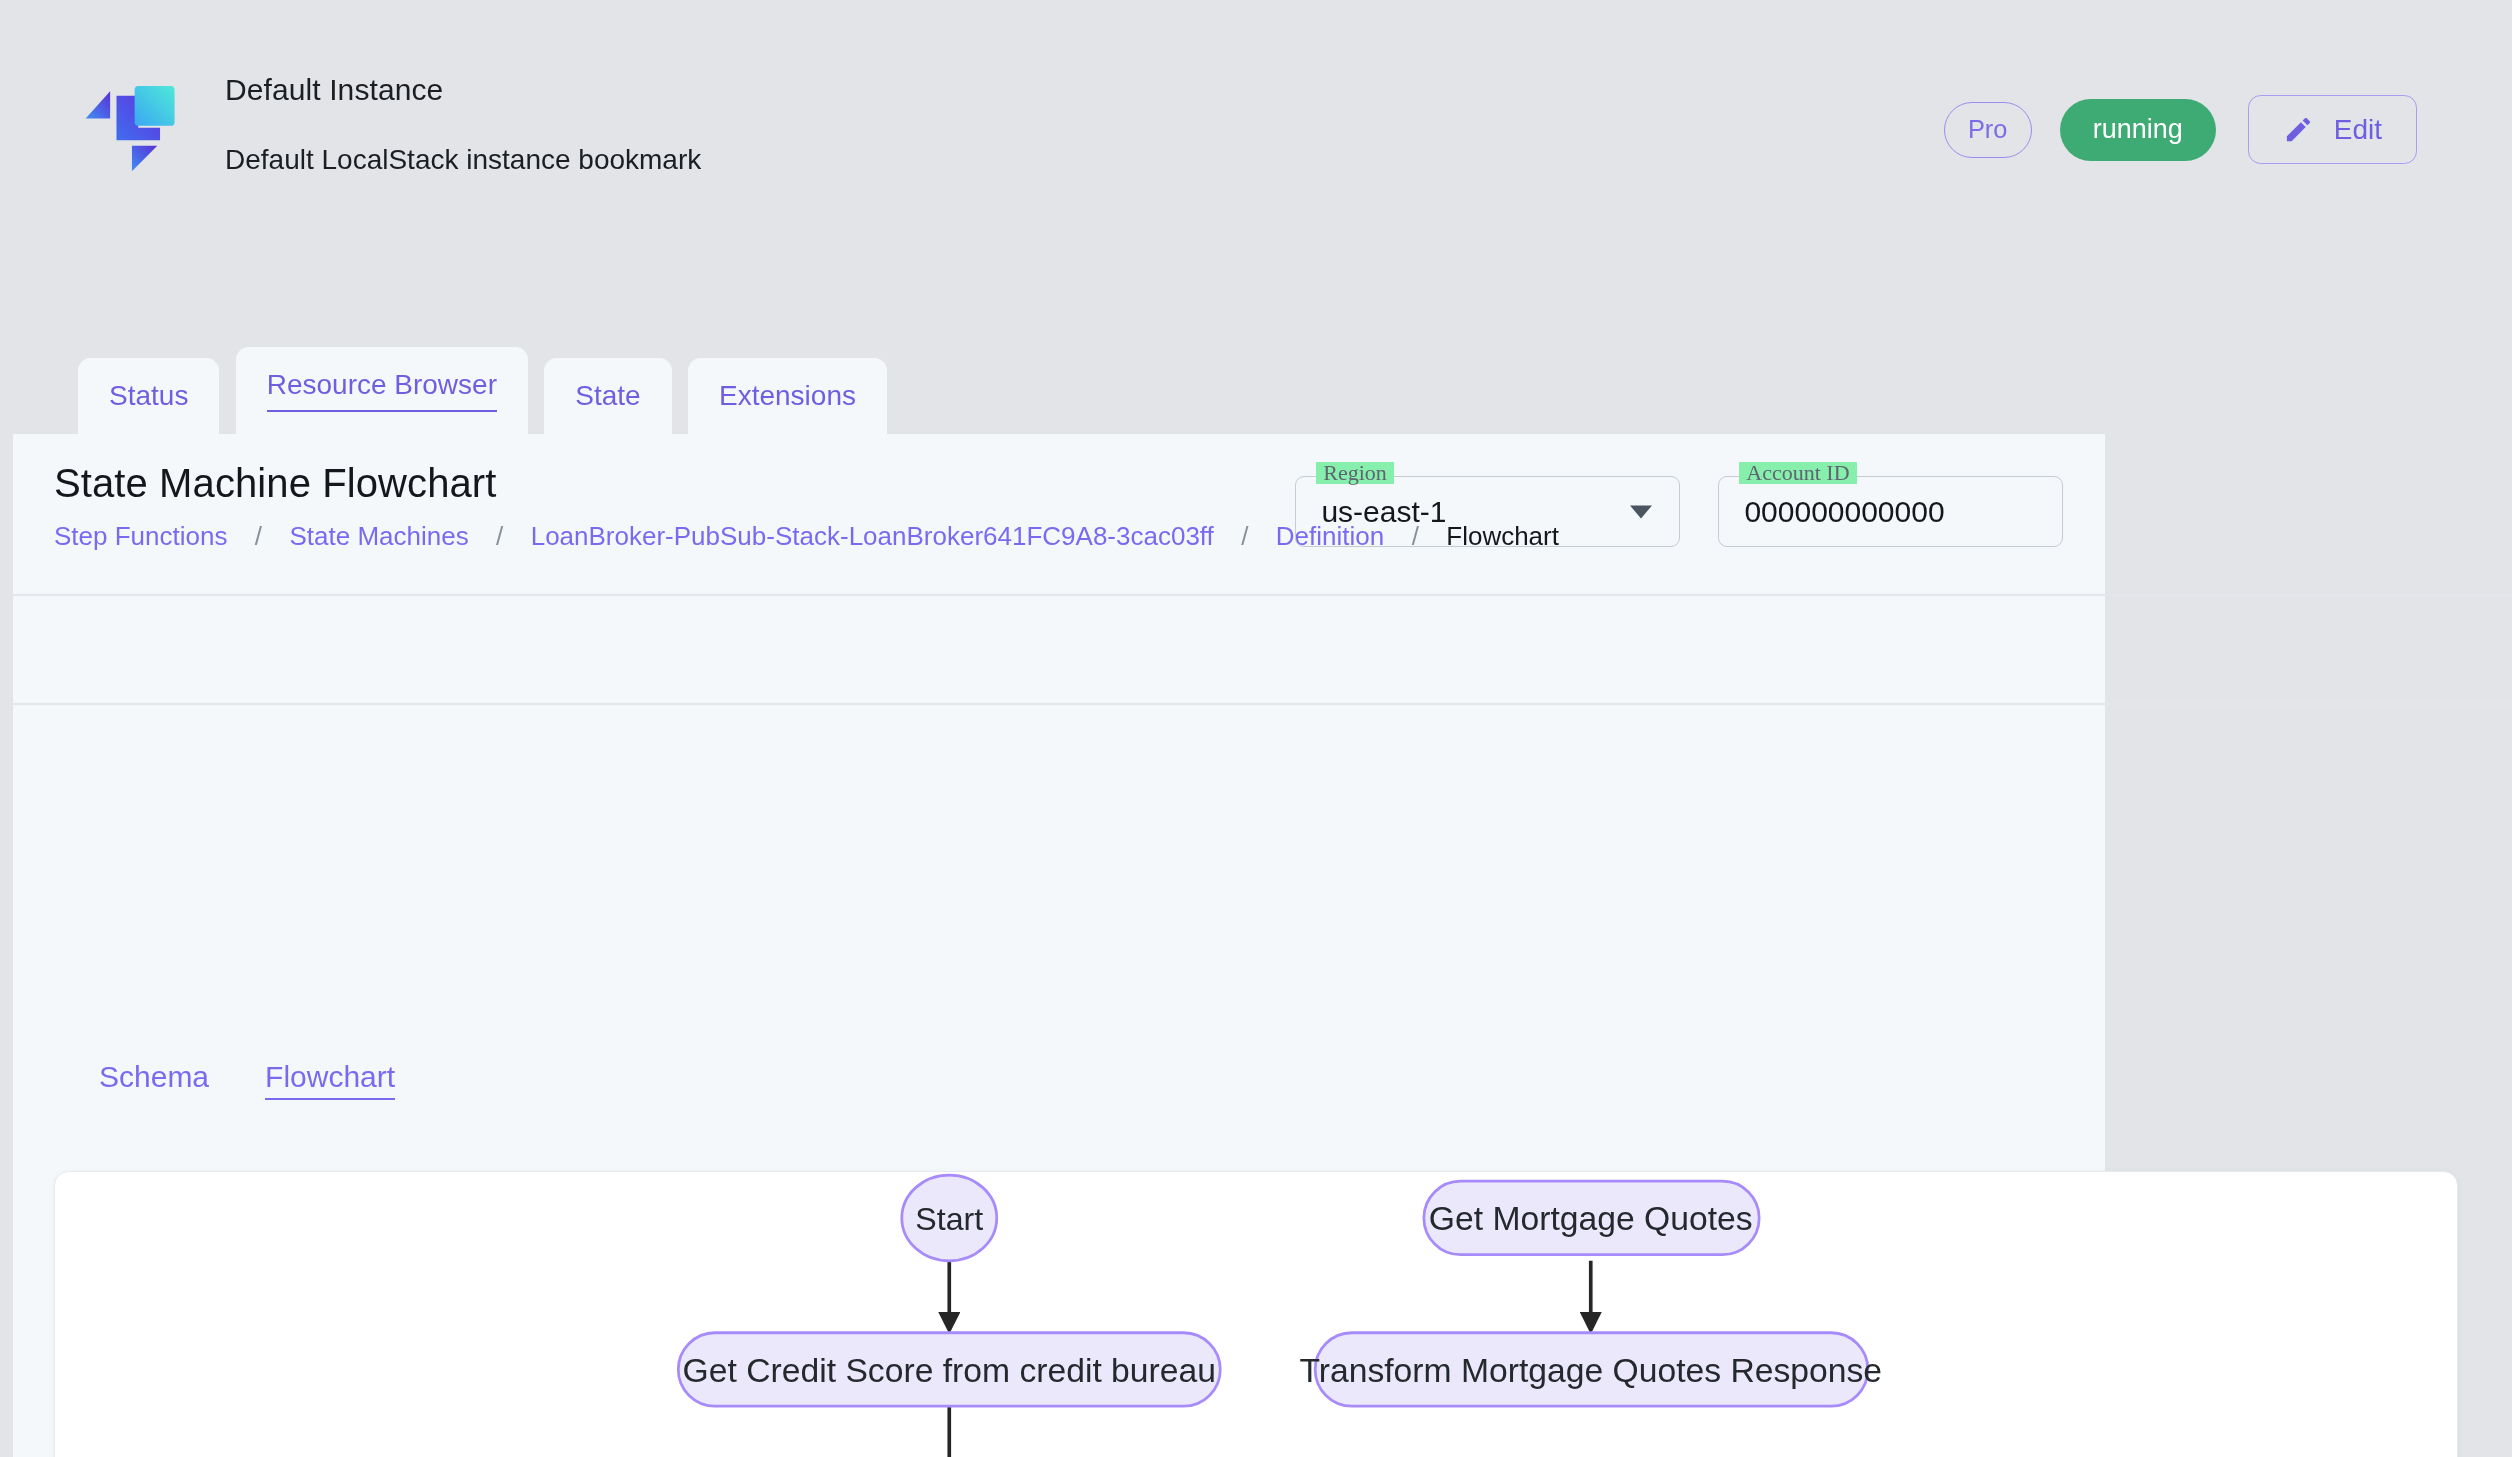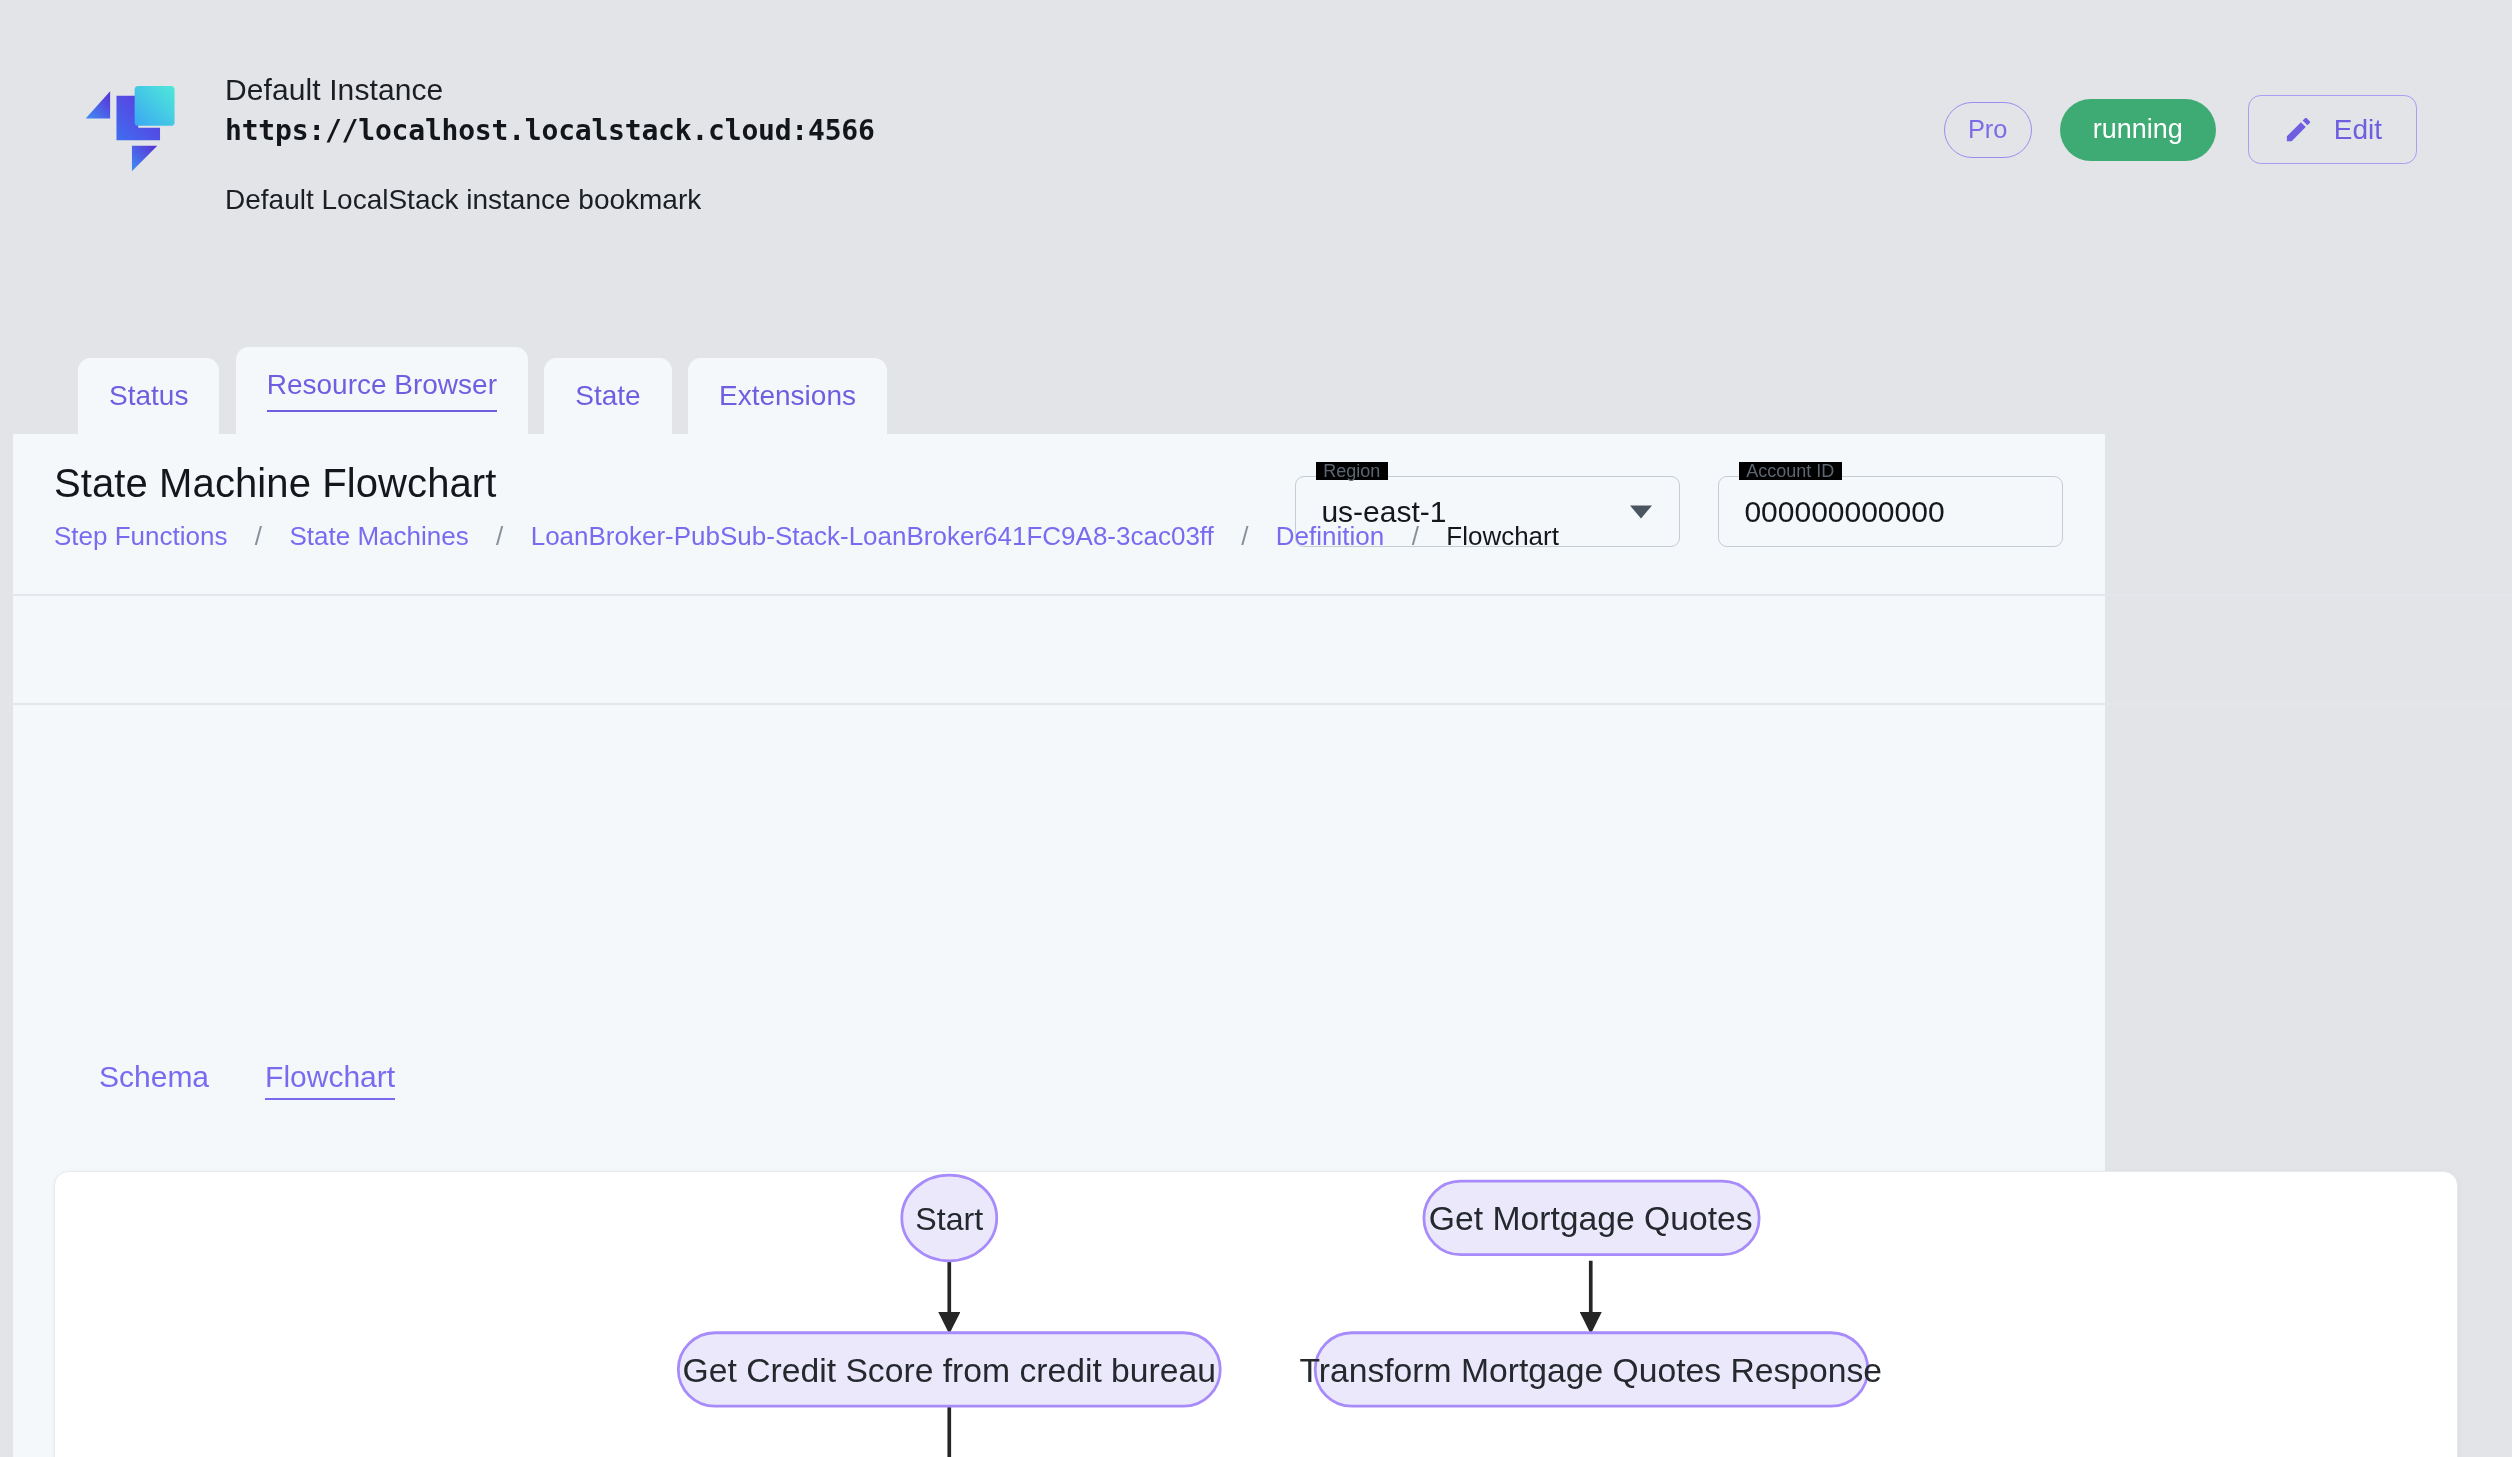--- a/index.html
+++ b/index.html
@@ -60,22 +60,22 @@
   .page-title{font-size:40px;color:#14181c;letter-spacing:0.1px;}
   .crumbs{margin-top:15.4px;display:flex;align-items:center;font-size:26px;gap:12px;}
   .crumbs a{color:#7a6af0;text-decoration:none;}
   .crumbs .sep{color:#8a9099;margin:0 15.4px;}
   .crumbs .cur{color:#14181c;}
 
   
   .fields{position:absolute;right:42px;top:42px;display:flex;gap:38px;}
   .field{position:relative;box-sizing:border-box;border:1.5px solid #c6ccd4;border-radius:9px;height:71px;background:transparent;}
   .field .lg{
-    position:absolute;top:-15.4px;left:20px;background:#000000;padding:0 7.3px;
-    font-size:18px;color:#5d6670;line-height:1;
+    position:absolute;top:-15.4px;left:20px;background:#86efac;padding:0 7.3px;
+    font-size:22px;color:#5d6670;line-height:1;font-family:Liberation Serif, serif;
   }
   .field .val{position:absolute;left:25.4px;top:50%;transform:translateY(-50%);font-size:30px;color:#14181c;}
   #f-region{width:385px;}
   #f-account{width:345px;}
   .caret{position:absolute;right:27px;top:50%;transform:translateY(-50%);
     width:0;height:0;border-left:11.8px solid transparent;border-right:11.8px solid transparent;border-top:13.6px solid #4a5560;}
 
   
   .subtabs{position:absolute;left:53px;top:626px;display:flex;gap:56px;font-size:30px;margin-left:46px;}
   .subtab{color:#7a6af0;}
@@ -118,21 +118,20 @@
             </linearGradient>
           </defs>
           <path d="M31 18 L31 48 L4 48 Z" fill="url(#gA)"></path>
           <path d="M38 23 L62 23 L62 58 L86 58 L86 72 L38 72 Z" fill="url(#gB)"></path>
           <rect x="58" y="12" width="44" height="44" rx="4" fill="url(#gC)"></rect>
           <path d="M55 78 L83 78 L55 106 Z" fill="url(#gD)"></path>
         </svg>
       </div>
       <div class="hdr-text">
         <div class="inst-name">Default Instance</div>
-        <div class="inst-url">https://localhost.localstack.cloud:4566</div>
         <div class="inst-desc">Default LocalStack instance bookmark</div>
       </div>
     </div>
 
     <div class="hdr-right">
       <div class="chip-pro">Pro</div>
       <div class="chip-running">running</div>
       <div class="btn-edit">
         <span>
           <svg class="pencil" viewBox="0 0 24 24" fill="none" xmlns="http://www.w3.org/2000/svg">

